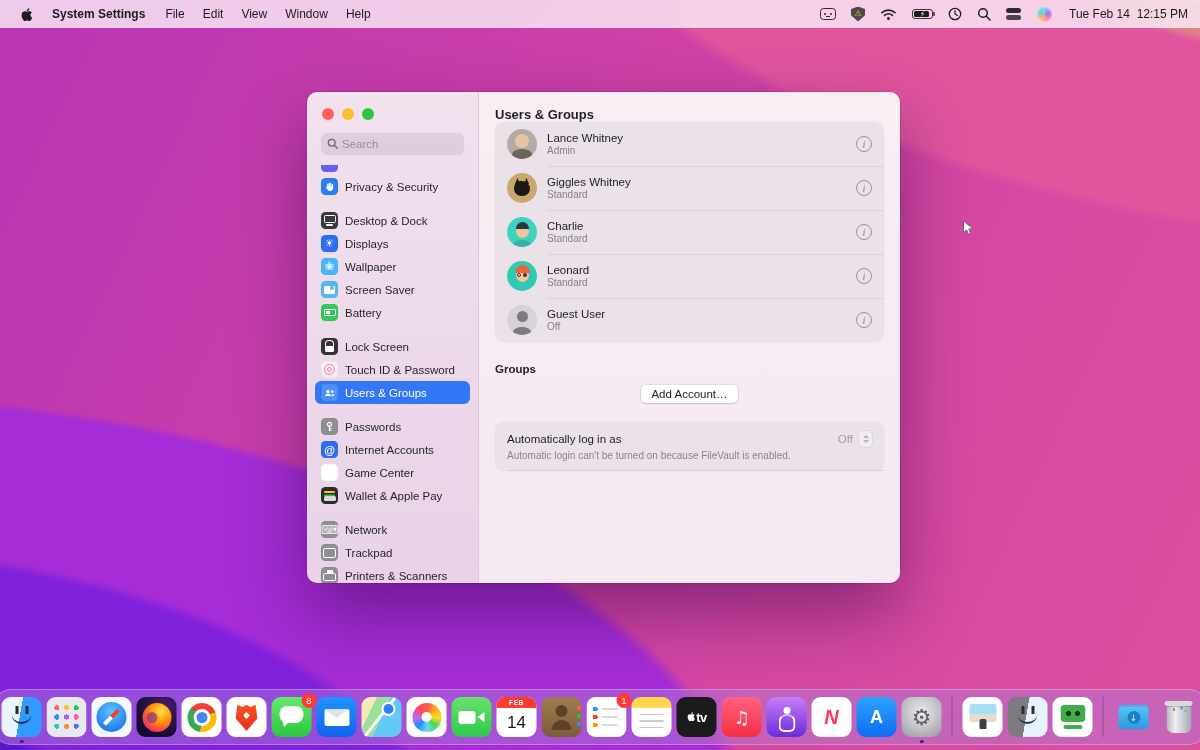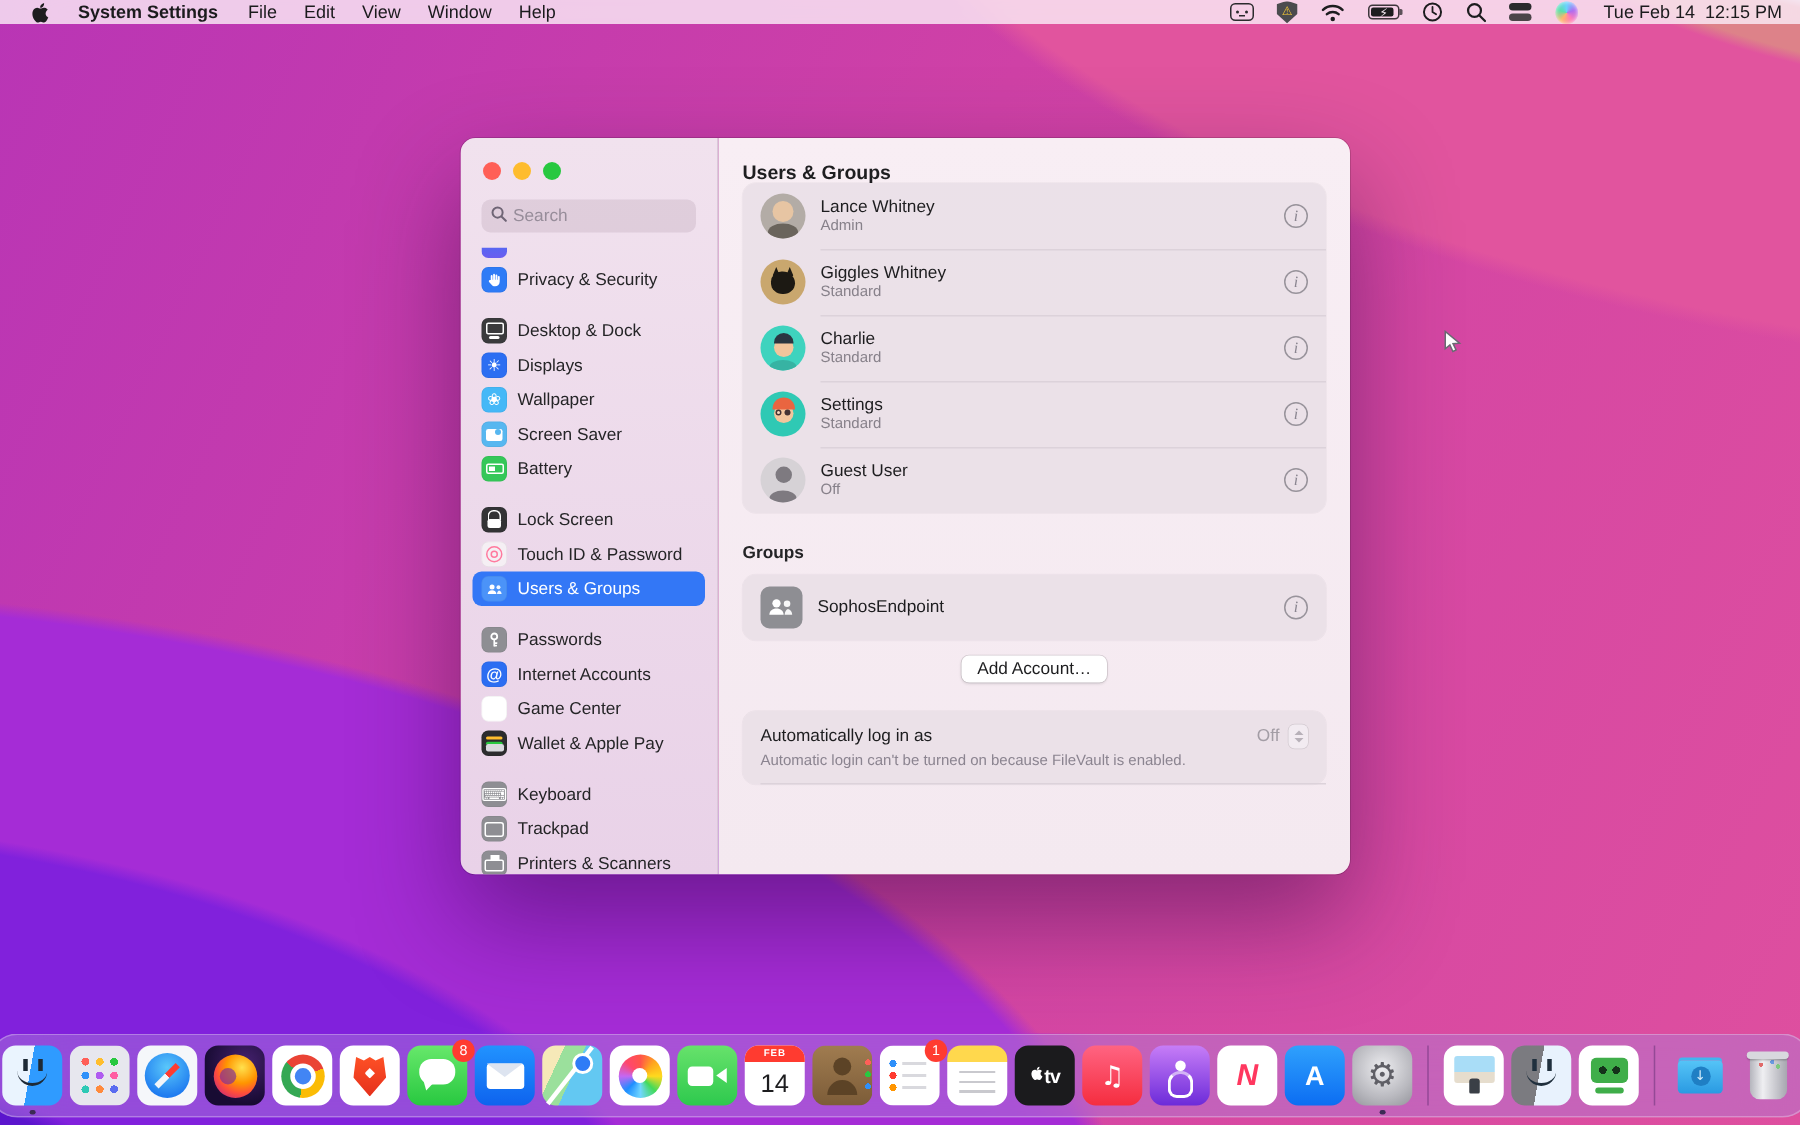--- a/index.html
+++ b/index.html
@@ -10,21 +10,21 @@
   .wallpaper{position:absolute;inset:0;
     background:
       radial-gradient(95% 70% at 108% -12%, #dbd8ea 0 19%, rgba(219,216,234,0) 20%),
       radial-gradient(130% 100% at 118% -22%, #dd8289 0 30%, rgba(221,130,137,0) 31%),
       radial-gradient(175% 135% at 128% -32%, #e1549e 0 48%, rgba(225,84,158,0) 49%),
       radial-gradient(150% 120% at -18% 118%, #5b15cd 0 20%, #8121dc 21% 37%, #a52cd6 38% 54%, rgba(165,44,214,0) 55%),
       linear-gradient(115deg, #b935b5 0%, #cf41a6 45%, #de4f9f 100%);
   }
 
   
-  .menubar{position:absolute;left:0;top:0;right:0;height:16px;background:rgba(250,236,246,.82);
+  .menubar{position:absolute;left:0;top:0;right:0;height:28px;background:rgba(250,236,246,.82);
     backdrop-filter:blur(20px);display:flex;align-items:center;padding:0 12px;font-size:12px;color:#1b1b1d;z-index:50}
   .mb-left{display:flex;align-items:center;gap:2px}
   .apple-wrap{display:flex;align-items:center;padding:0 8px}
   .mb-app{font-weight:700;padding:0 9px}
   .menu-item{padding:0 9px}
   .mb-right{margin-left:auto;display:flex;align-items:center;gap:15px}
   .status-icon{display:inline-flex;align-items:center;justify-content:center;position:relative;color:#1d1d1f}
   .si-robot{width:16px;height:12px;border:1.5px solid #2b2b2d;border-radius:3.5px}
   .si-robot::before{content:"";position:absolute;width:2px;height:2px;border-radius:50%;background:#2b2b2d;left:3px;top:3.5px;box-shadow:6px 0 0 #2b2b2d}
   .si-robot::after{content:"";position:absolute;left:4.5px;bottom:2px;width:4.5px;height:1.4px;background:#2b2b2d}
@@ -349,21 +349,21 @@
             <span class="sb-label">Game Center</span>
           </div>
           <div class="sb-item">
             <span class="sb-ico ic-wallet" style="background: rgb(44, 44, 46);"></span>
             <span class="sb-label">Wallet &amp; Apple Pay</span>
           </div>
         </div>
         <div class="sb-group">
           <div class="sb-item">
             <span class="sb-ico ic-keyboard" style="background: rgb(142, 142, 147);"></span>
-            <span class="sb-label">Keyboard</span>
+            <span class="sb-label">Network</span>
           </div>
           <div class="sb-item">
             <span class="sb-ico ic-trackpad" style="background: rgb(142, 142, 147);"></span>
             <span class="sb-label">Trackpad</span>
           </div>
           <div class="sb-item">
             <span class="sb-ico ic-printers" style="background: rgb(142, 142, 147);"></span>
             <span class="sb-label">Printers &amp; Scanners</span>
           </div>
         </div>
@@ -410,55 +410,39 @@
             </span>
             <span class="info-btn"></span>
           </div>
           <div class="user-row">
             <span class="avatar av-glasses" style="--c1: #2fc9b4; --c2: #f2c59c; --c3: #e96540;">
               <span class="p1"></span>
               <span class="p2"></span>
               <span class="p3"></span>
             </span>
             <span class="u-text">
-              <span class="u-name">Settings</span>
+              <span class="u-name">Leonard</span>
               <span class="u-role">Standard</span>
             </span>
             <span class="info-btn"></span>
           </div>
           <div class="user-row">
             <span class="avatar av-guest" style="--c1: #d6d2d6; --c2: #7e7a80; --c3: #7e7a80;">
               <span class="p1"></span>
               <span class="p2"></span>
             </span>
             <span class="u-text">
               <span class="u-name">Guest User</span>
               <span class="u-role">Off</span>
             </span>
             <span class="info-btn"></span>
           </div>
         </div>
 
       <div class="sec-label">Groups</div>
-      <div class="card">
-        <div class="user-row">
-          <span class="group-ico">
-              <svg viewBox="0 0 20 14" width="68%" height="68%">
-                <circle cx="7" cy="4.6" r="2.9" fill="#fff"></circle>
-                <path d="M2 12.6c0-2.7 2.2-4.4 5-4.4s5 1.7 5 4.4z" fill="#fff"></path>
-                <circle cx="14.4" cy="4.9" r="2.3" fill="#fff" opacity=".92"></circle>
-                <path d="M12.7 12.6c.2-2.2 1-3.6 2.3-4 1.8.4 3 2 3 4z" fill="#fff" opacity=".92"></path>
-              </svg>
-            </span>
-          <span class="u-text">
-              <span class="u-name">SophosEndpoint</span>
-            </span>
-          <span class="info-btn"></span>
-        </div>
-      </div>
 
       <div class="add-row">
         <button class="btn">Add Account…</button>
       </div>
 
       <div class="card auto-card">
         <div class="al-top">
           <span class="al-label">Automatically log in as</span>
           <span class="al-value">Off</span>
           <span class="stepper">

